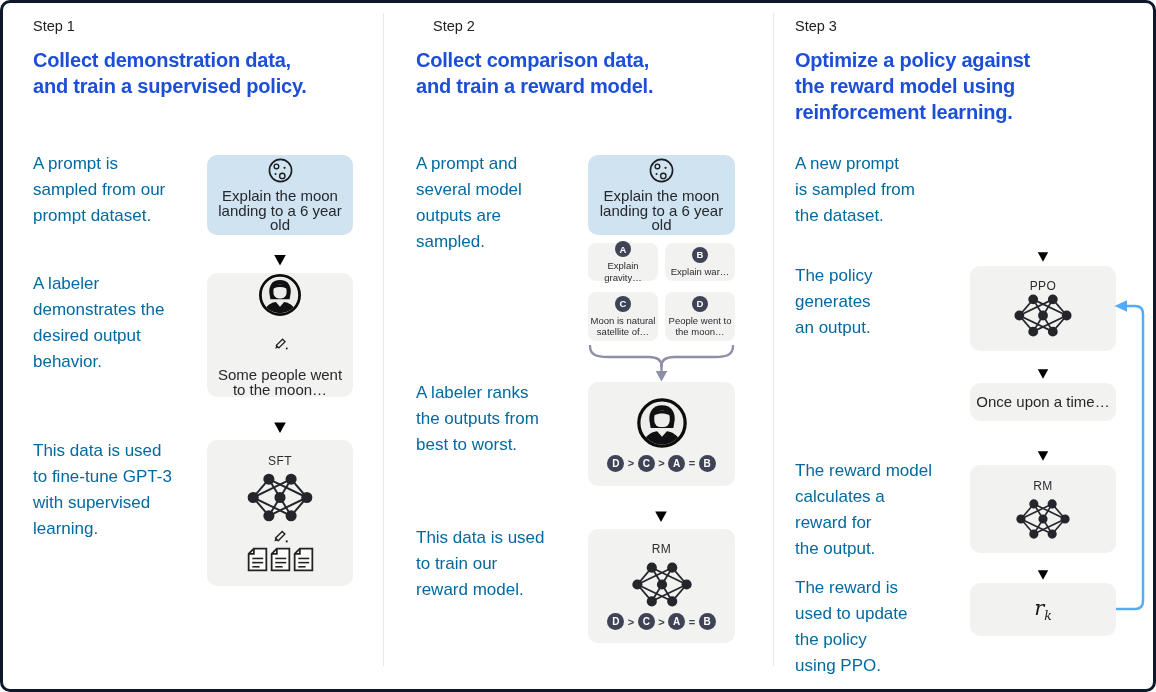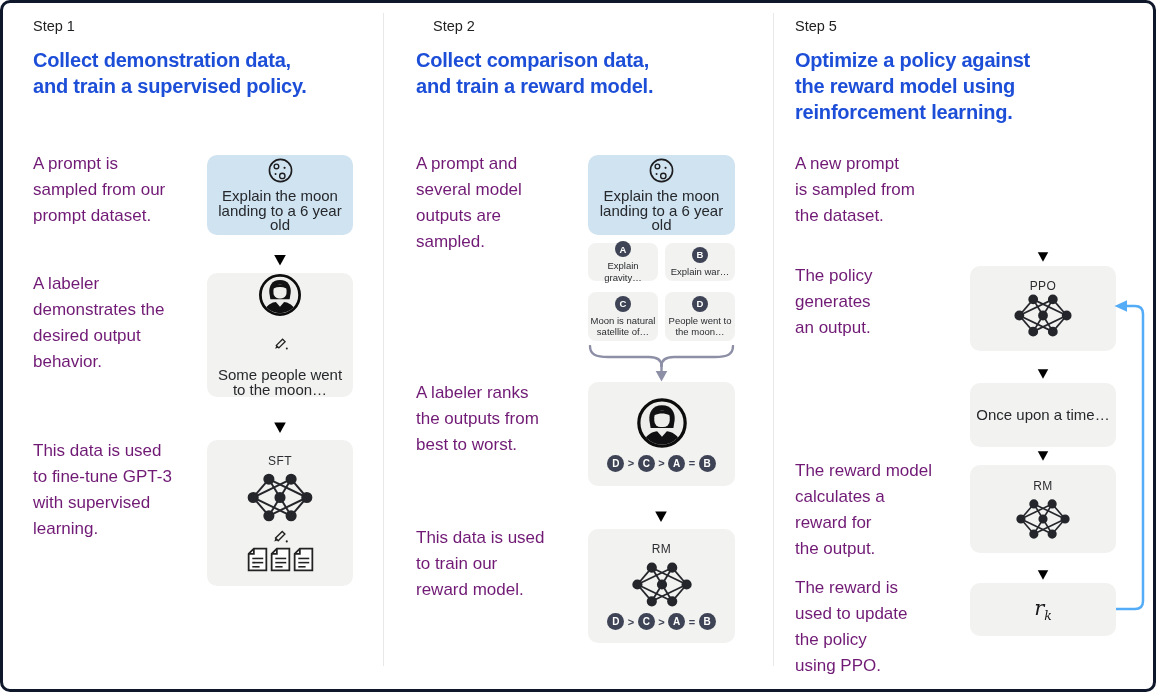--- a/index.html
+++ b/index.html
@@ -4,21 +4,21 @@
 <style>
   html,body{margin:0;padding:0;background:#fff;}
   #canvas{
     position:relative;width:1156px;height:692px;box-sizing:border-box;
     background:#fff;border:3px solid #0f172a;border-radius:10px;overflow:hidden;
     font-family:"Liberation Sans",sans-serif;color:#202123;
   }
   .divider{position:absolute;top:10px;height:653px;width:1px;background:var(--divider,#e8e8e8);}
   .step-label{position:absolute;font-size:14.5px;color:#202123;}
   .col-title{position:absolute;font-size:20px;font-weight:700;line-height:26px;letter-spacing:-0.2px;color:#1d4ed8;white-space:pre-line;}
-  .para{position:absolute;font-size:17px;line-height:26px;color:#701a75;white-space:pre-line;}
+  .para{position:absolute;font-size:17px;line-height:26px;color:#0369a1;white-space:pre-line;}
   .pbox{position:absolute;background:var(--prompt_box,#cfe3f1);border-radius:10px;
     display:flex;flex-direction:column;align-items:center;justify-content:center;gap:5px;text-align:center;}
   .gbox{position:absolute;background:var(--node_box,#f2f2f0);border-radius:10px;
     display:flex;flex-direction:column;align-items:center;text-align:center;}
   .boxtext{font-size:15px;line-height:14.5px;color:#26282c;white-space:pre-line;}
   .model-label{font-size:12px;letter-spacing:0.4px;color:#2b2d31;}
   .minibox{position:absolute;background:var(--node_box,#f2f2f0);border-radius:8px;
     display:flex;flex-direction:column;align-items:center;justify-content:center;gap:3px;text-align:center;}
   .minitext{font-size:9.5px;line-height:11.5px;color:#2a2c30;white-space:pre-line;}
   .badge{width:17px;height:17px;border-radius:50%;background:var(--badge,#3e4456);color:#fff;
@@ -240,21 +240,21 @@
       <div class="badge">D</div>
       <span class="rank-op">&gt;</span>
       <div class="badge">C</div>
       <span class="rank-op">&gt;</span>
       <div class="badge">A</div>
       <span class="rank-op">=</span>
       <div class="badge">B</div>
     </div>
   </div>
 
-  <div class="step-label" style="left:792px;top:15px">Step 5</div>
+  <div class="step-label" style="left:792px;top:15px">Step 3</div>
   <div class="col-title" style="left:792px;top:44px">Optimize a policy against
 the reward model using
 reinforcement learning.</div>
   <div class="para" style="left:792px;top:148px">A new prompt
 is sampled from
 the dataset.</div>
   <div class="para" style="left:792px;top:260px">The policy
 generates
 an output.</div>
   <div class="para" style="left:792px;top:455px">The reward model
@@ -275,21 +275,21 @@
     <div class="model-label">PPO</div>
     <svg viewBox="0 0 100 78" width="58" height="45">
         <use href="#net"></use>
       </svg>
   </div>
 
   <svg class="arr arr-gray" style="left:1033px;top:350px" width="14" height="27" viewBox="0 0 14 30">
       <use href="#arrdown"></use>
     </svg>
 
-  <div class="gbox" style="left:967px;top:380px;width:146px;height:64px;justify-content:center">
+  <div class="gbox" style="left:967px;top:380px;width:146px;height:38px;justify-content:center">
     <div class="boxtext">Once upon a time…</div>
   </div>
 
   <svg class="arr arr-gray" style="left:1033px;top:432px" width="14" height="27" viewBox="0 0 14 30">
       <use href="#arrdown"></use>
     </svg>
 
   <div class="gbox" style="left:967px;top:462px;width:146px;height:88px;justify-content:center;gap:5px">
     <div class="model-label">RM</div>
     <svg viewBox="0 0 100 78" width="54" height="42">

